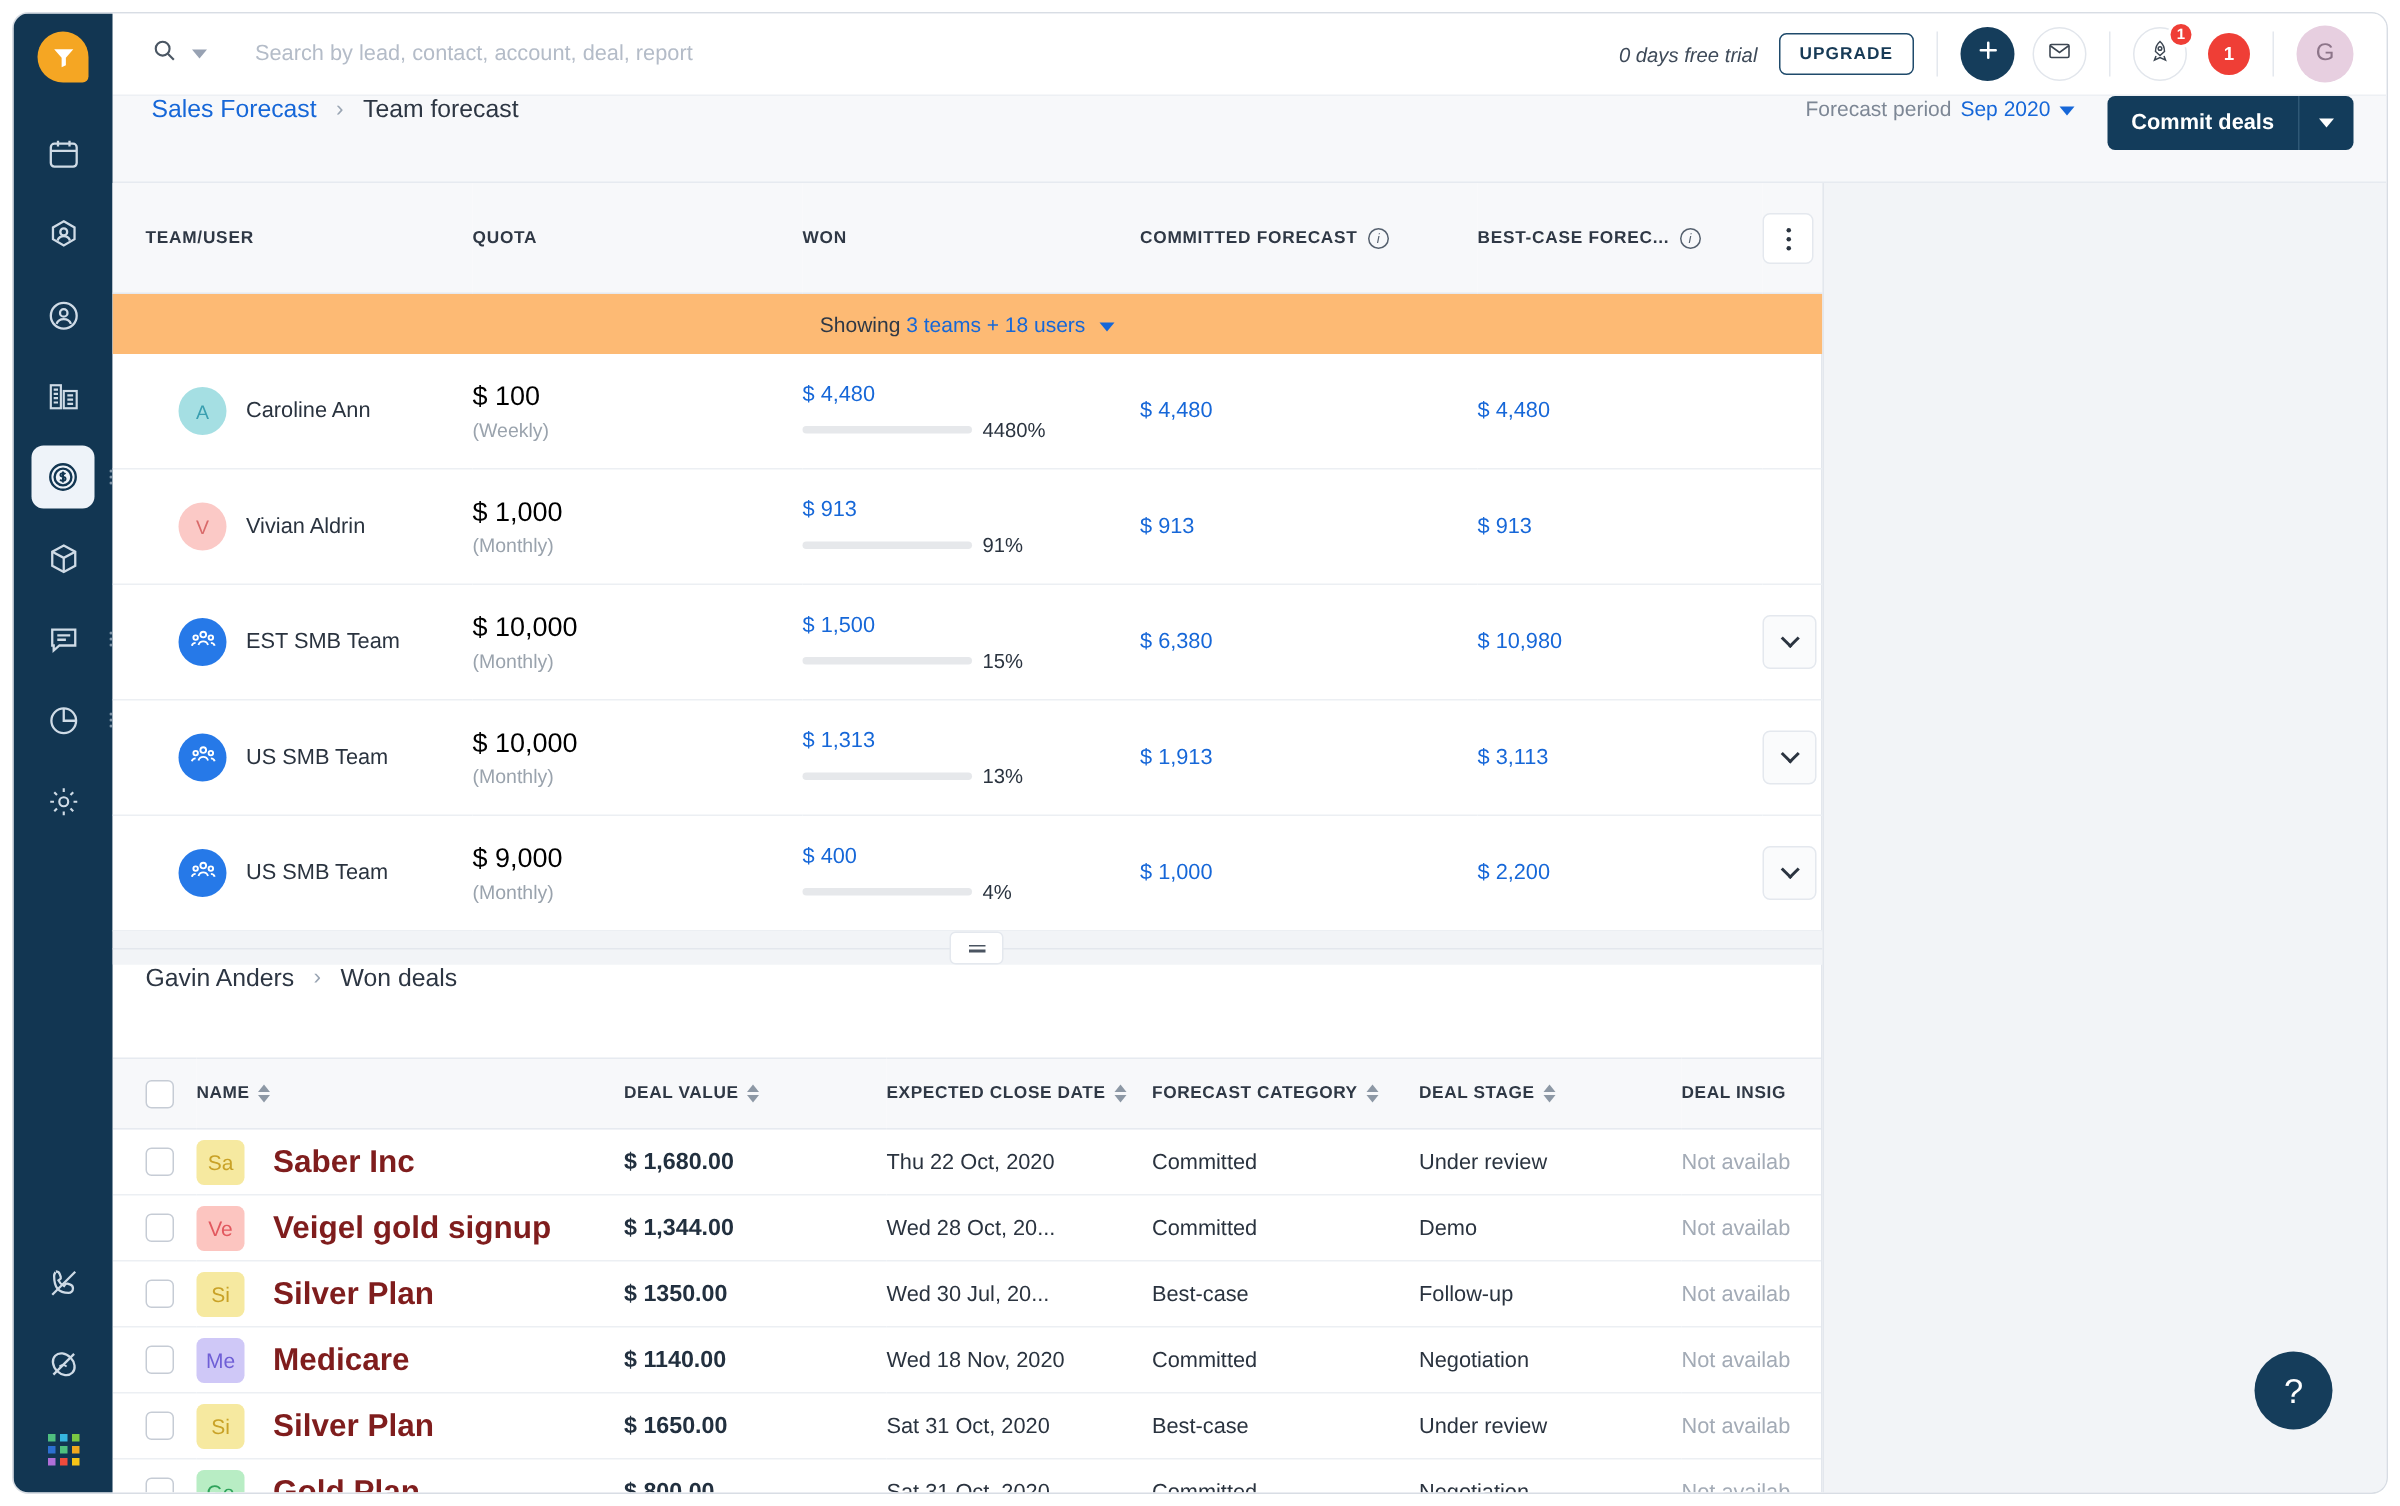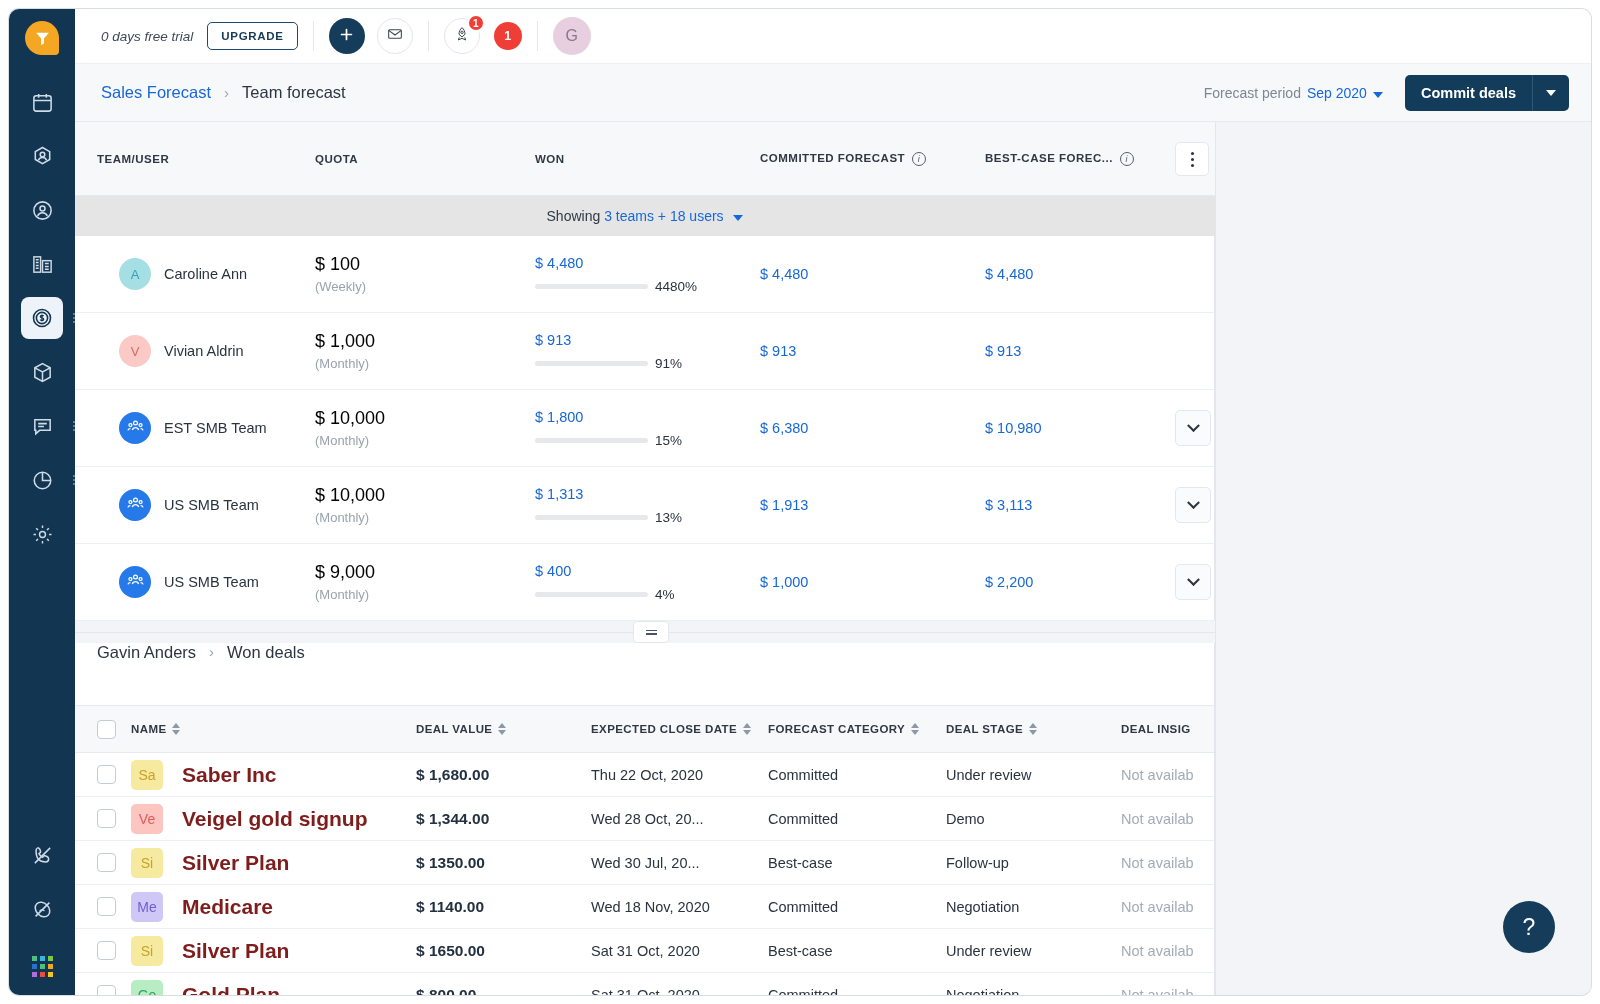--- a/index.html
+++ b/index.html
@@ -113,21 +113,21 @@
     width: 38px; height: 38px; border-radius: 50%;
     background: #e7cfe0; color: #8d7589;
     display: flex; align-items: center; justify-content: center;
     font-size: 16px; cursor: pointer;
   }
 
   
   .crumbbar {
     height: 58px; flex: 0 0 58px;
     background: #f7f8fa;
-    display: flex; align-items: center;
+    display: flex; align-items: flex-start;
     padding: 0 22px 0 26px;
     border-bottom: 1px solid #e6eaf0;
   }
   .crumb-link { color: #1667d8; font-size: 16.5px; cursor: pointer; }
   .crumb-sep { color: #9aa5b3; margin: 0 13px; font-size: 15px; }
   .crumb-cur { color: #2d3643; font-size: 16.5px; }
   .fp-label { color: #7d8795; font-size: 14px; }
   .fp-value { color: #1667d8; font-size: 14px; margin-left: 6px; cursor: pointer; }
   .caret-blue { display:inline-block; width:0;height:0; margin-left:6px;
     border-left:5px solid transparent;border-right:5px solid transparent;border-top:6px solid #1667d8; }
@@ -170,21 +170,21 @@
     vertical-align: middle; font-weight: normal;
   }
   .kebab-box {
     width: 34px; height: 34px; border: 1px solid #e4e8ee; border-radius: 5px;
     background:#fff; display:flex; flex-direction:column; align-items:center; justify-content:center;
     gap: 3px; cursor: pointer;
   }
   .kebab-box i { width: 3px; height: 3px; background: #2b3440; border-radius: 50%; display:block; }
 
   .showing-row td {
-    background: #e5e5e5; text-align: center;
+    background: #fdba74; text-align: center;
     font-size: 14px; color: #3b4busy; padding: 12px 0;
   }
   .showing-row td { color: #2f3845; }
   .showing-link { color: #1667d8; cursor: pointer; }
 
   table.fc td.body {
     border-bottom: 1px solid #eceff3;
     padding: 18px 0; vertical-align: middle; height: 71px;
   }
   .team-cell { display: flex; align-items: center; gap: 13px; padding-left: 22px; }
@@ -397,20 +397,30 @@
         <span style="background:#b06fd8"></span>
           <span style="background:#ef4b3c"></span>
           <span style="background:#f5c518"></span>
       </div>
     </div>
   </div>
 
   <div class="main">
 
     <div class="topbar">
+      <div class="search-wrap">
+        <span>
+          <svg width="17" height="17" viewBox="0 0 24 24" fill="none" stroke="#4a5663" stroke-width="2">
+            <circle cx="10.5" cy="10.5" r="6.5"></circle>
+              <path d="M15.4 15.4L21 21"></path>
+          </svg>
+        </span>
+        <span class="search-caret"></span>
+        <input class="search-input" value="" placeholder="Search by lead, contact, account, deal, report" style="">
+      </div>
 
       <div class="trial-text">0 days free trial</div>
       <button class="upgrade-btn">UPGRADE</button>
       <div class="divider-v"></div>
 
       <div class="round-btn dark">
         <span>
           <svg width="17" height="17" viewBox="0 0 24 24" stroke="#fff" stroke-width="2.4" stroke-linecap="round">
               <path d="M12 5v14M5 12h14"></path>
             </svg>
@@ -559,21 +569,21 @@
                           </svg></span>
                       </span>
                       <span class="team-name">EST SMB Team</span>
                     </div>
                   </td>
                   <td class="body c-quota">
                     <div class="quota-main">$ 10,000</div>
                     <div class="quota-sub">(Monthly)</div>
                   </td>
                   <td class="body c-won">
-                    <div class="won-val">$ 1,800</div>
+                    <div class="won-val">$ 1,500</div>
                     <div class="bar-row">
                       <span class="bar-track"><span class="bar-fill" style="width:15%"></span></span>
                       <span class="pct">15%</span>
                     </div>
                   </td>
                   <td class="body c-cf"><span class="money-blue">$ 6,380</span></td>
                   <td class="body c-bc"><span class="money-blue">$ 10,980</span></td>
                   <td class="body c-act">
                     <div class="chev-box">
                       <span class="chev"></span>

